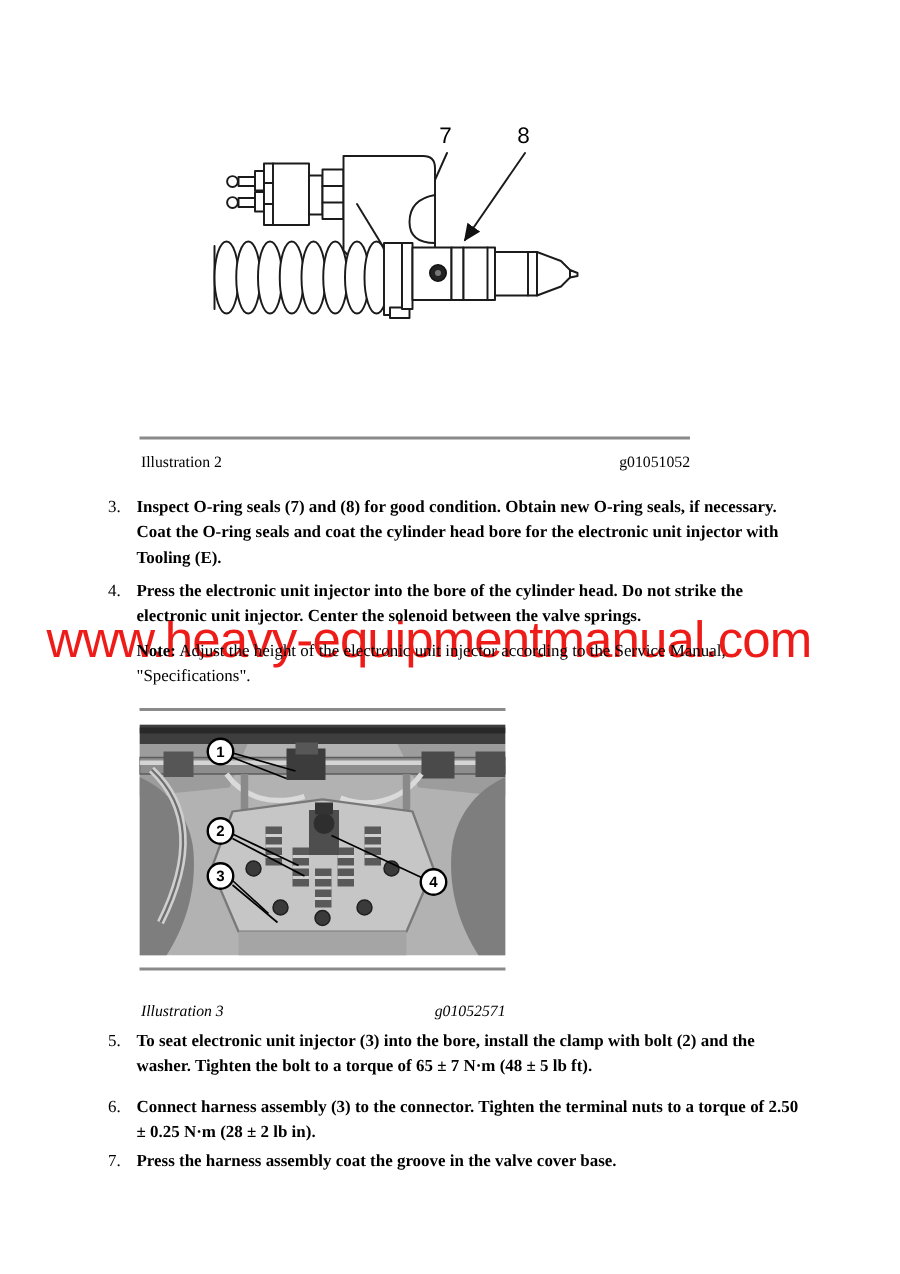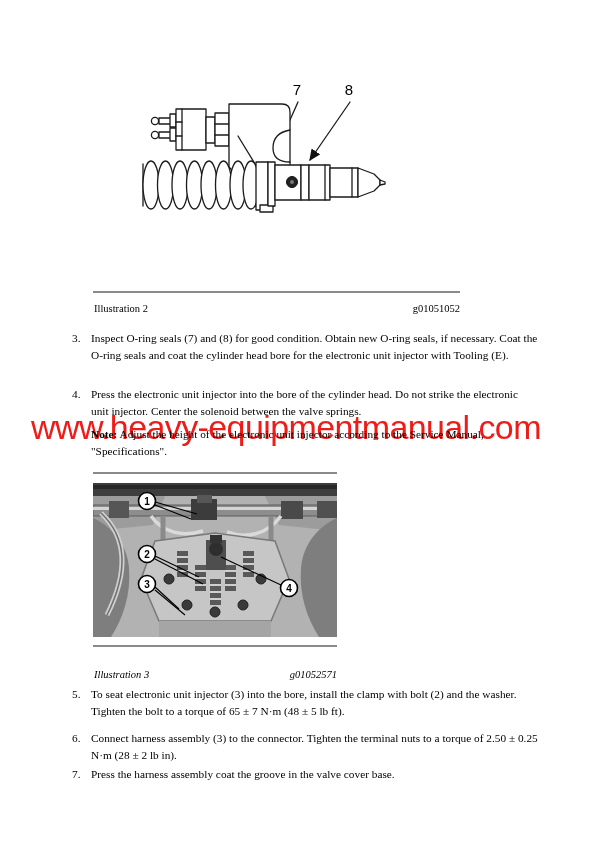--- a/index.html
+++ b/index.html
@@ -13,21 +13,21 @@
   #rule-cap1{left:93px;top:291px;width:367px;}
   #rule-fig2-top{left:93px;top:472px;width:244px;}
   #rule-fig2-bot{left:93px;top:645px;width:244px;}
   .caption-row{position:absolute;display:flex;justify-content:space-between;
                font-size:10.5px;line-height:13px;}
   #cap1{left:94px;top:302px;width:366px;gap:16px;}
   #cap2{left:94px;top:668px;width:243px;font-style:italic;}
   
   .step{position:absolute;left:72px;width:466px;font-size:11.3px;line-height:17px;}
   .step .num{position:absolute;left:0;top:0;}
-  .step .txt{display:block;padding-left:19px;}
+  .step .txt{display:block;padding-left:19px;font-weight:bold;}
   #step-3{top:330px;} #step-4{top:386px;}
   #step-5{top:686px;} #step-6{top:730px;} #step-7{top:766px;}
   .note{position:absolute;left:91px;top:426px;width:447px;font-size:11.3px;line-height:17px;}
   .note b{font-weight:bold;}
   
   .watermark{position:absolute;left:31px;top:408px;width:560px;white-space:nowrap;
              font-family:"Liberation Sans",sans-serif;font-size:34px;font-weight:500;
              letter-spacing:-0.6px;color:#ee1c19;mix-blend-mode:multiply;z-index:5;}
   svg{display:block;}
   .line-art{stroke:#1b1b1b;fill:none;stroke-width:1.3;stroke-linejoin:round;stroke-linecap:round;}

